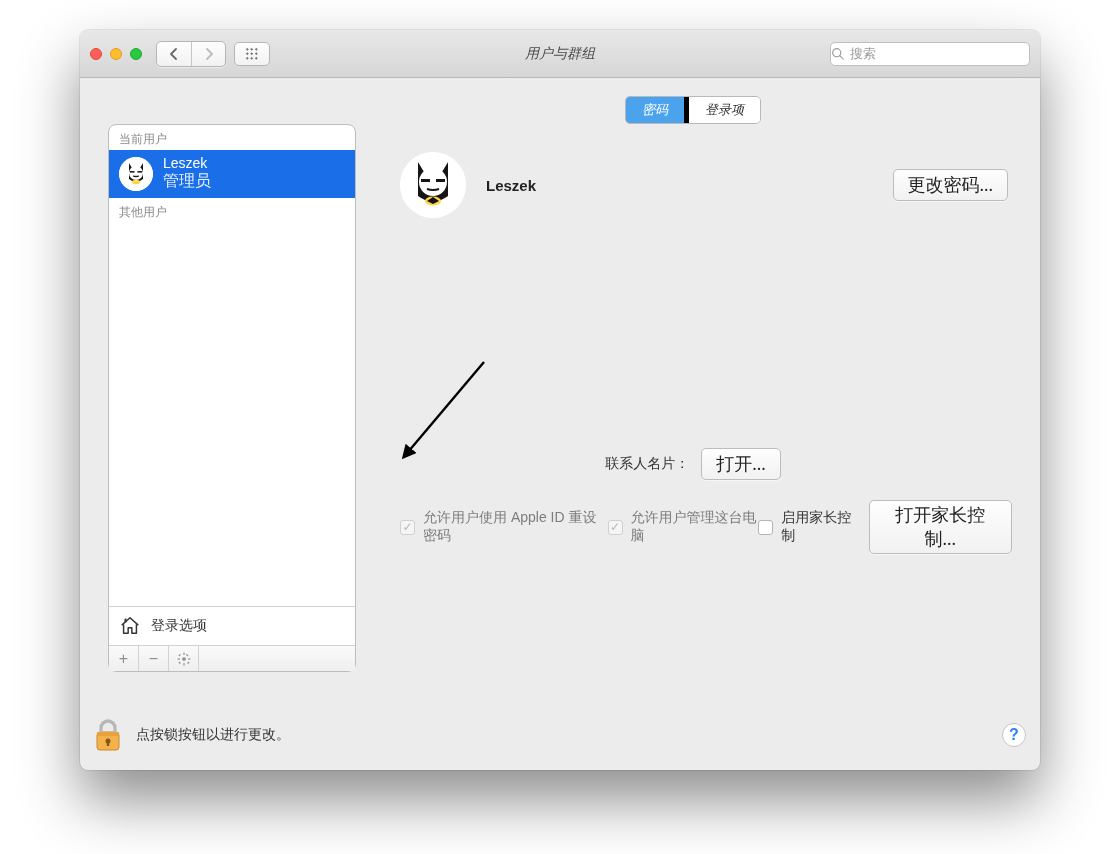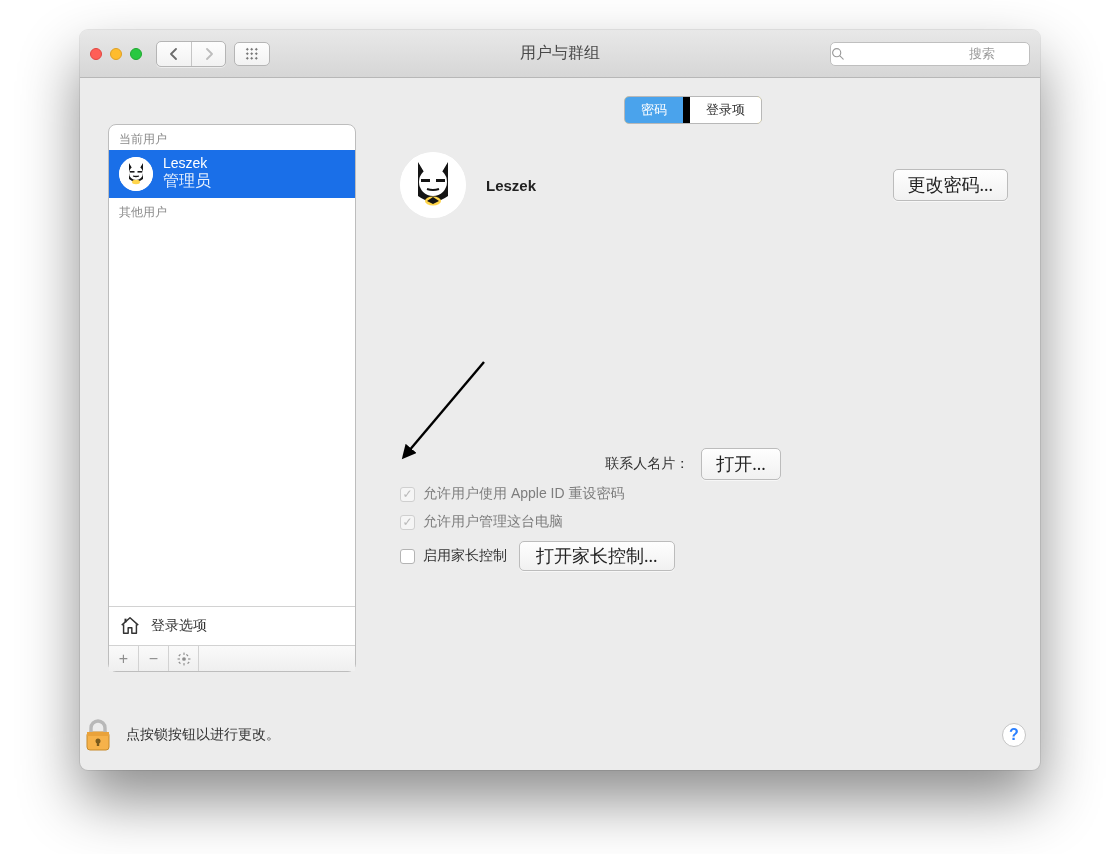--- a/index.html
+++ b/index.html
@@ -65,30 +65,31 @@
     cursor:pointer;
   }
   .grid-dots {
     width:14px;height:14px;
     background-image:
       radial-gradient(#6b6b6b 1.2px, transparent 1.2px);
     background-size: 4.5px 4.5px;
   }
   .title {
     position:absolute; left:0; right:0; text-align:center;
-    font-size: 16px; color:#4a4a4a;
+    font-size: 14px; color:#4a4a4a;
     pointer-events:none;
+    font-style:italic;
   }
   .searchwrap {
     margin-left:auto;
     width: 200px; height: 24px;
     border:1px solid #bfbfbf;
     border-radius: 5px;
     background:#fff;
-    display:flex; align-items:center; justify-content:space-between;
+    display:flex; align-items:center; justify-content:flex-start;
     color:#9a9a9a;
     gap:6px;
   }
   .searchwrap input{
     border:none;outline:none;background:transparent;
     width:60px;text-align:left;font-size:13px;color:#333;
   }
   .searchwrap input::placeholder{color:#9a9a9a;}
   .mag { width:13px;height:13px;flex:0 0 13px; }
 
@@ -149,26 +150,27 @@
     left: 280px; right: 14px; top: 0; bottom: 0;
   }
   .tabs {
     display:flex; justify-content:center; margin-top:4px;
   }
   .tabseg {
     display:flex;
     border:1px solid #b8b8b8;
     border-radius:5px; overflow:hidden;
     background:#fde047;
+    font-style:italic;
   }
   .tabseg .tab{
     padding:4px 16px; font-size:13px; cursor:pointer;
     background:#fff; color:#333;
   }
-  .tabseg .tab + .tab{ border-left:7px solid #000000;text-align:right;}
+  .tabseg .tab + .tab{ border-left:5px solid #000000;text-align:right;}
   .tabseg .tab.active{
     background:#4aa3ec; color:#fff;
   }
   .profile {
     display:flex; align-items:center; gap:20px;
     margin-top: 28px; padding-left:26px;
   }
   .bigav{ width:66px;height:66px;border-radius:50%;background:#fff;display:flex;align-items:center;justify-content:center;overflow:hidden; }
   .profile .pname{ font-size:15px; font-weight:600; color:#222;}
   .btn {
@@ -182,38 +184,38 @@
   .changepw { margin-left:auto; margin-right:4px;}
   .contacts {
     display:flex; align-items:center; gap:12px; justify-content:center;
     margin-top: 230px; font-size:14px; color:#333;
   }
   .arrow {
     position:absolute; width:110px; height:110px;
     left:20px; top:260px;
     pointer-events:none;
   }
-  .opts { margin-top:5px; padding-left:26px; display:flex; flex-direction:column; gap:10px; font-size:14px; color:#7d7d7d;}
+  .opts { margin-top:20px; padding-left:26px; display:flex; gap:0; font-size:14px; color:#7d7d7d;}
   .optrow { display:flex; align-items:center; gap:8px; }
   .optrow.enabled { color:#333; }
   .chk {
     width:15px;height:15px;border:1px solid #b4b4b4;border-radius:3px;
     background:#fff;display:inline-flex;align-items:center;justify-content:center;
     flex:0 0 15px;
   }
   .chk.checked::after{
     content:"✓"; font-size:12px; color:#4a4a4a; line-height:1;
   }
   .chk.disabled{ border-color:#cfcfcf; background:#f5f5f5;}
   .chk.checked.disabled::after{ color:#b9b9b9; }
   .optrow .btn.small{ padding:2px 16px; margin-left:4px;}
 
   
   .footer {
-    position:absolute; left:4px; right:14px; bottom:18px;
+    position:absolute; left:14px; right:14px; bottom:18px;
     display:flex; align-items:center; gap:14px;
   }
   .lock { width:28px;height:34px; }
   .footer .locktext{ font-size:14px; color:#333;}
   .helpbtn {
     margin-left:auto;
     width:24px;height:24px;border-radius:50%;
     border:1px solid #c5c5c5;background:#fff;
     color:#2a7fff;font-weight:700;display:flex;align-items:center;justify-content:center;
     cursor:pointer;

